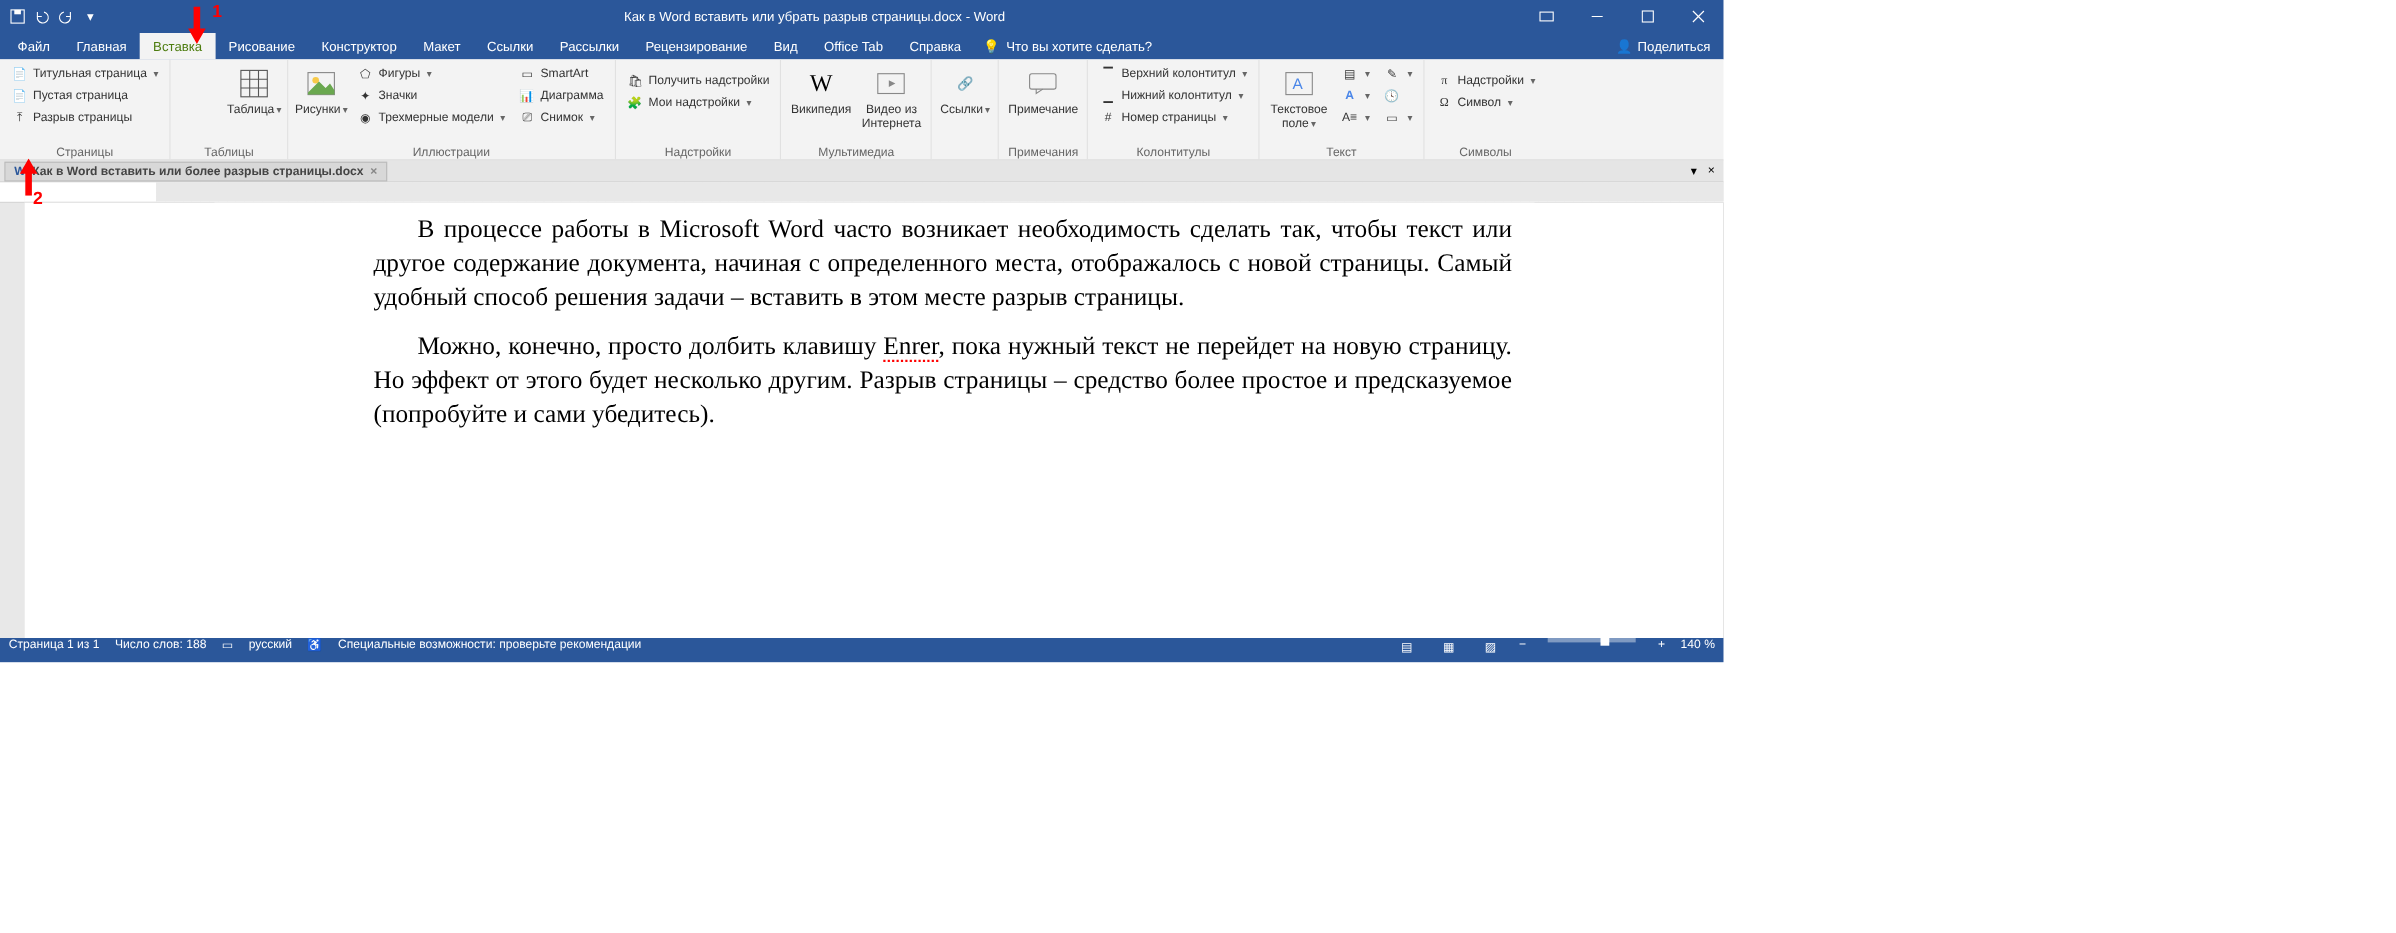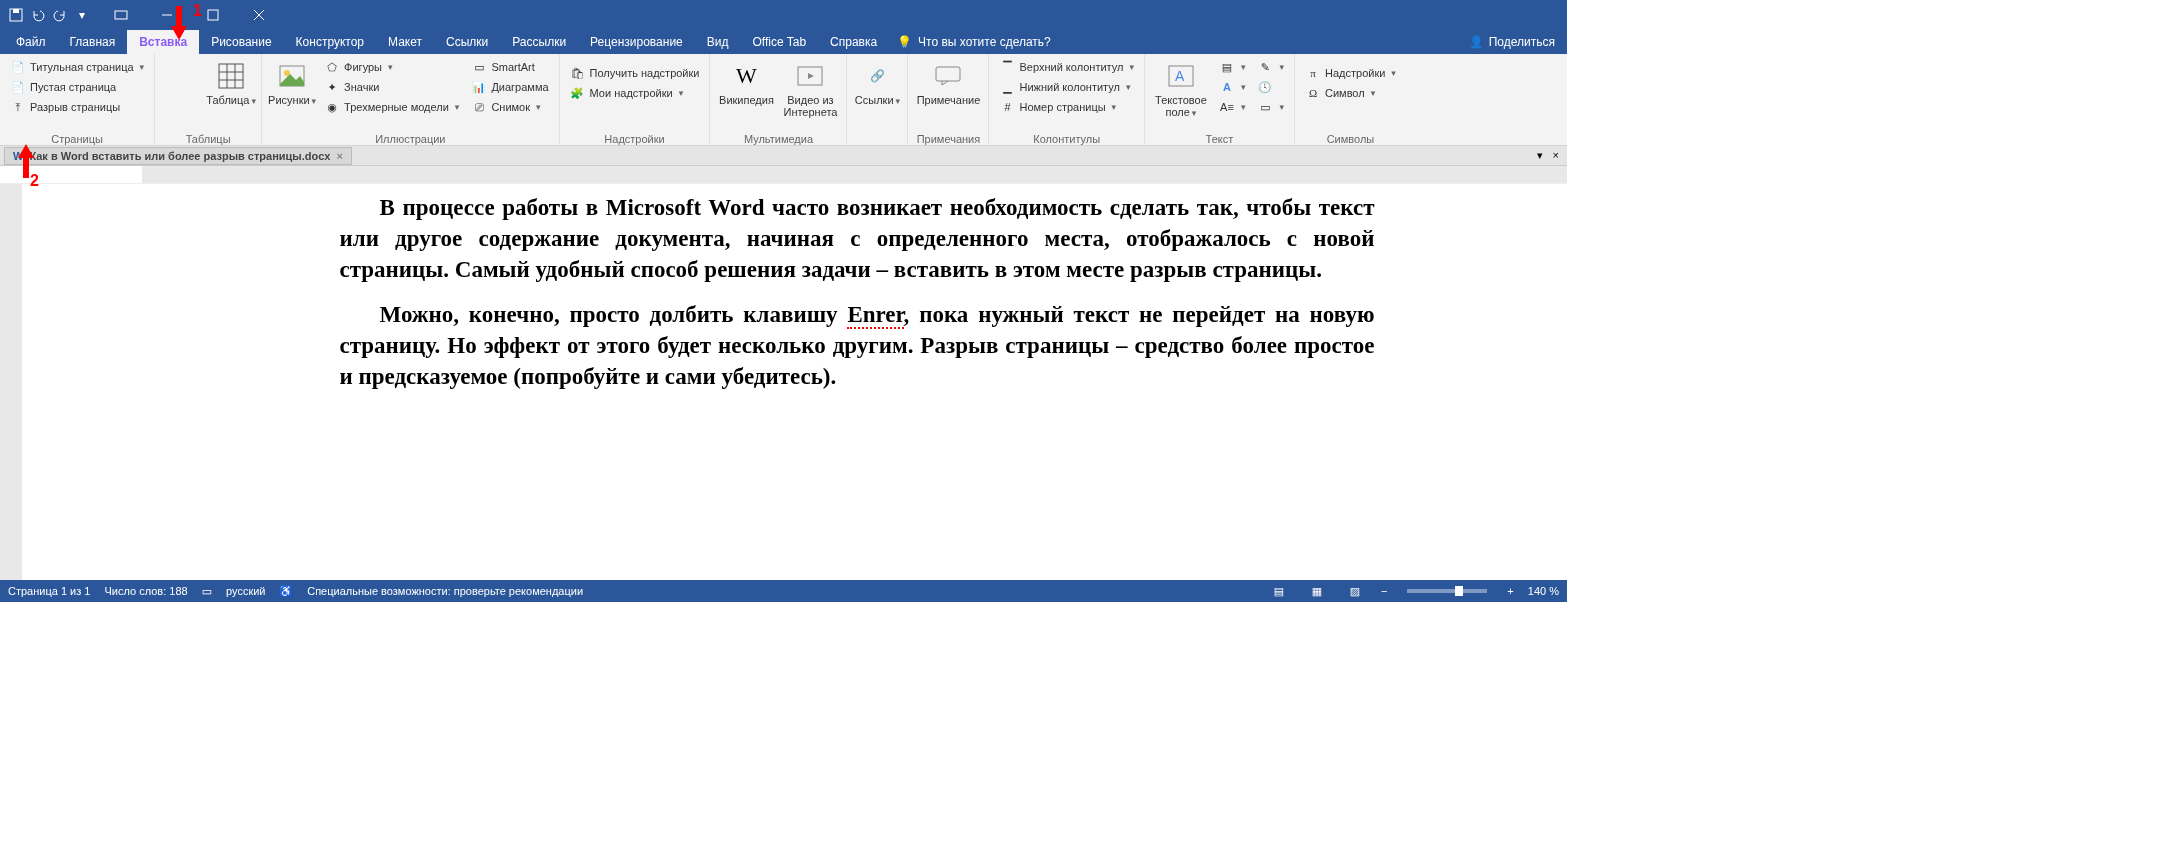--- a/index.html
+++ b/index.html
@@ -8,21 +8,21 @@
 .titlebar { height: 30px; background: #2b579a; color: #fff; display: flex; align-items: center; }
 .qat { display: flex; align-items: center; gap: 6px; padding: 0 8px; }
 .qat .ic { width: 16px; height: 16px; display: inline-flex; align-items: center; justify-content: center; cursor: pointer; }
 .titlebar .title { flex: 1; text-align: center; font-size: 12px; }
 .wincontrols { display: flex; }
 .wincontrols div { width: 46px; height: 30px; display: flex; align-items: center; justify-content: center; cursor: pointer; }
 .wincontrols svg { stroke: #fff; stroke-width: 1; fill: none; }
 
 .ribbontabs { height: 24px; background: #2b579a; color: #fff; display: flex; align-items: stretch; padding-left: 4px; }
 .ribbontabs .tab { padding: 0 12px; display: flex; align-items: center; cursor: pointer; font-size: 12px; }
-.ribbontabs .tab.active { background: #f3f3f3; color: #8b5cf6; font-weight: bold; }
+.ribbontabs .tab.active { background: #f3f3f3; color: #4d7c0f; }
 .ribbontabs .spacer { flex: 1; }
 .ribbontabs .tell { display: flex; align-items: center; gap: 6px; padding: 0 8px; }
 .ribbontabs .share { display: flex; align-items: center; gap: 4px; padding: 0 12px; cursor:pointer;}
 
 .ribbonbody { height: 92px; background: #f3f3f3; border-bottom: 1px solid #d4d4d4; display: flex; }
 .group { border-right: 1px solid #e1e1e1; padding: 2px 6px 0 6px; display: flex; flex-direction: column; align-items: center; }
 .group .glabel { font-size: 11px; color: #666; text-align: center; padding: 2px 0 0 0; }
 .group .gbody { flex: 1; display: flex; align-items: flex-start; gap: 4px; }
 .vitem { display: flex; flex-direction: column; align-items: center; width: 60px; cursor: pointer; padding-top:4px;}
 .vitem .bigico { width: 32px; height: 32px; display: flex; align-items: center; justify-content: center; }
@@ -41,24 +41,24 @@
 .rulerarea { height: 18px; background: #fff; display: flex; border-bottom:1px solid #eee;}
 .vrule { width: 22px; background: #fff; }
 .hrule { flex: 1; background: #e8e8e8; position: relative; }
 .hrule .white { position: absolute; top: 0; bottom: 0; background: #fff; }
 
 .editor { display: flex; height: 396px; background: #999; }
 .vruler { width: 22px; background: #e8e8e8; }
 .pagewrap { flex: 1; background: #fff; overflow: hidden; position:relative;}
 .page { background: #fff; margin: 0 auto; width: 1200px; padding: 8px 20px 0 145px; }
 .page h1 { color: #ff0000; font-family: "Times New Roman", serif; font-weight: normal; font-size: 26px; text-align: center; margin-bottom: 12px; }
-.page p { font-family: "Times New Roman", serif; font-size: 23px; text-align: justify; text-indent: 40px; line-height: 1.35; margin-bottom: 14px; color:#000;font-weight:bold;}
+.page p { font-family: "Times New Roman", serif; font-size: 23px; text-align: justify; text-indent: 40px; line-height: 1.35; margin-bottom: 14px; color:#000;}
 .page .err { border-bottom: 2px dotted red; }
 
-.statusbar { height: 22px; background: #2b579a; color: #fff; display: flex; align-items: center; font-size: 11px; padding: 0 8px; gap: 14px; }
+.statusbar { height: 22px; background: #2b579a; color: #fff; display: flex; font-size: 11px; padding: 0 8px; gap: 14px; }
 .statusbar .spacer { flex: 1; }
 .statusbar .viewbtn { width: 24px; height: 16px; display:inline-flex; align-items:center; justify-content:center; cursor:pointer;}
 .statusbar .slider { width: 80px; height: 4px; background: rgba(255,255,255,0.4); position: relative; margin: 0 6px; }
 .statusbar .slider .thumb { position: absolute; width: 8px; height: 10px; background: #fff; top: -3px; left: 48px; }
 
 .annot-arrow { position: absolute; color: red; font-weight: bold; z-index: 50; pointer-events:none; }
 .annot1 { left: 169px; top: 6px; display:flex; flex-direction:column; align-items:center;}
 .annot1 .num { font-size:16px; position:absolute; left:24px; top:-4px;}
 .annot2 { left: 16px; top: 144px; display:flex; flex-direction:column; align-items:center;}
 .annot2 .num { font-size:16px; position:absolute; left:14px; top:28px;}
@@ -82,20 +82,21 @@
         </svg>
       </span>
     <span class="ic">
         <svg width="14" height="14" viewBox="0 0 14 14">
           <path d="M5 3 A5 5 0 1 0 11 7" fill="none" stroke="#fff"></path>
           <path d="M11 3 L11 7 L7 7" fill="none" stroke="#fff"></path>
         </svg>
       </span>
     <span class="ic" style="color:#fff;">▾</span>
   </div>
+  <div class="title">Как в Word вставить или убрать разрыв страницы.docx  -  Word</div>
   <div class="wincontrols">
     <div>
         <svg width="14" height="10">
           <rect x="1" y="1" width="12" height="8"></rect>
         </svg>
       </div>
     <div>
         <svg width="12" height="12">
           <line x1="1" y1="6" x2="11" y2="6"></line>
         </svg>

